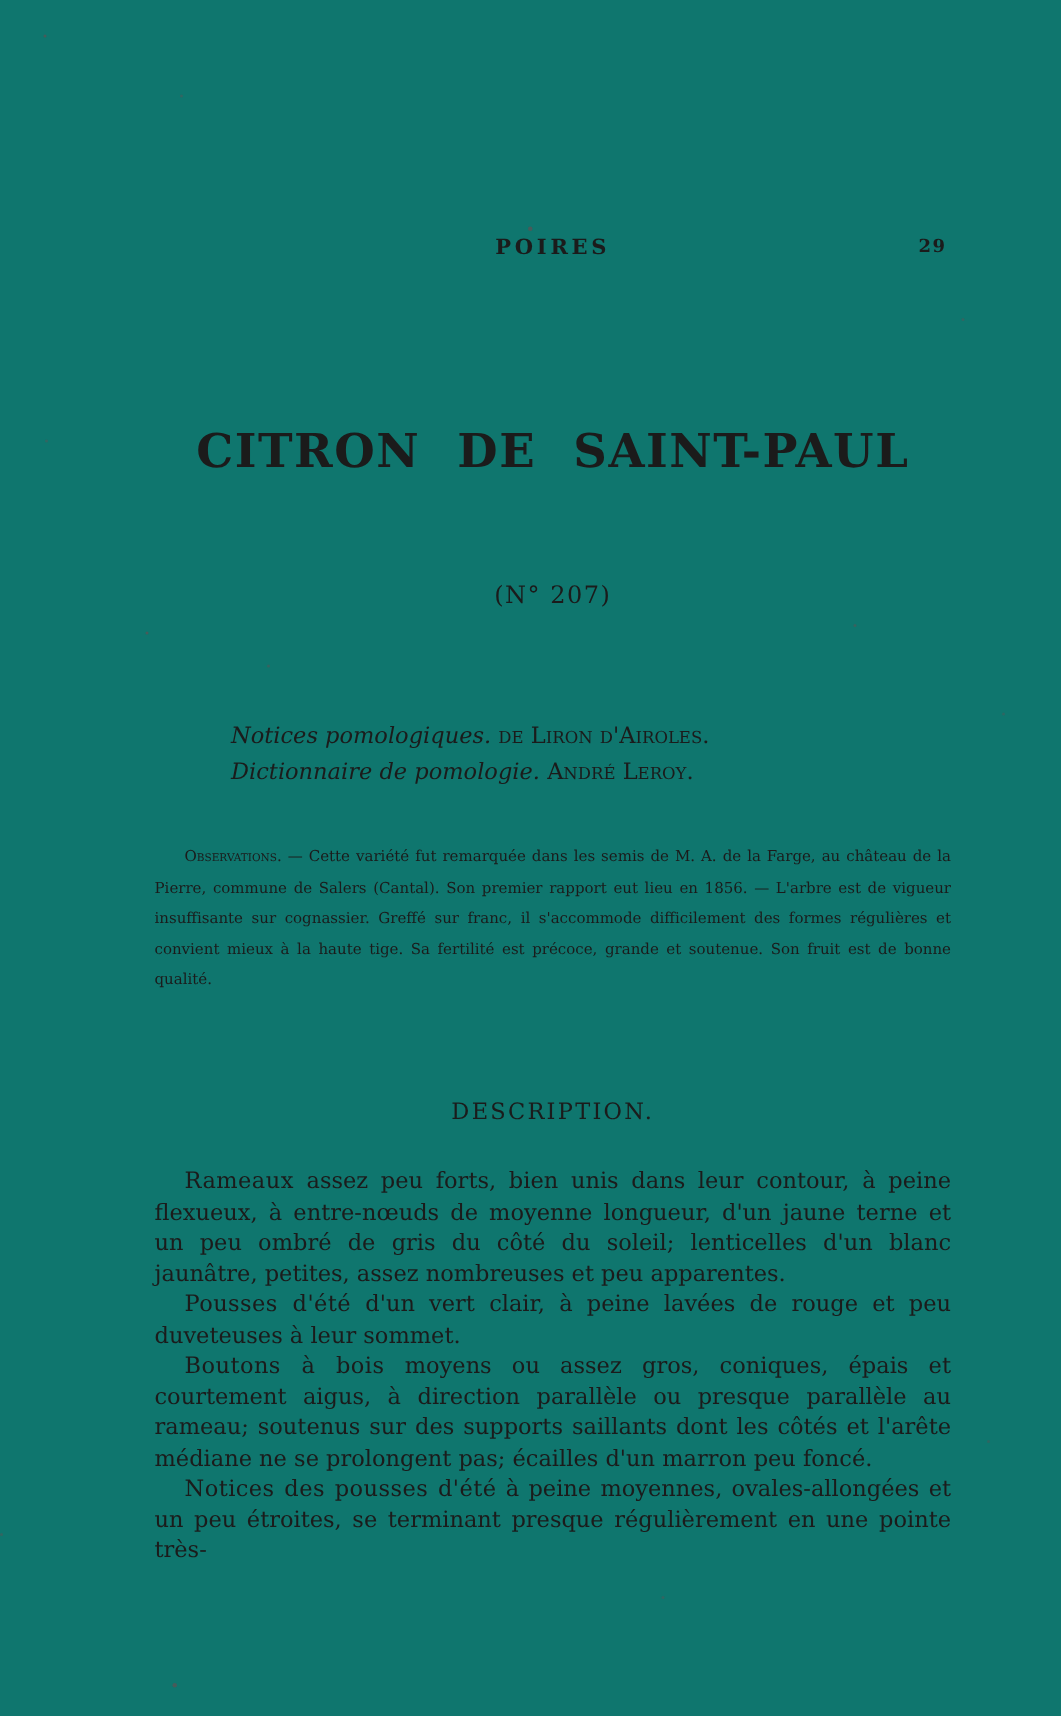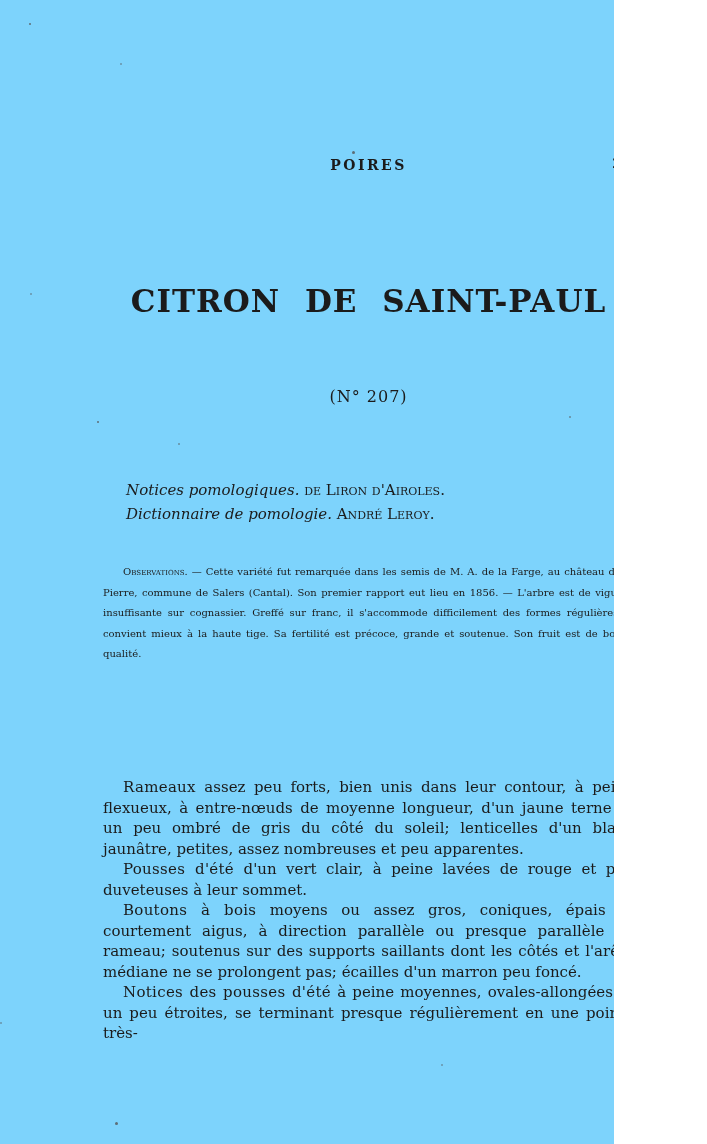--- a/index.html
+++ b/index.html
@@ -2,23 +2,23 @@
 <html><head>
 <meta charset="utf-8">
 <style>
   html, body {
     margin: 0;
     padding: 0;
     background: #ffffff;
   }
   .page {
     position: relative;
-    width: 614px;
+    width: 707px;
     height: 1144px;
-    background: #7dd3fc;
+    background: #0f766e;
     overflow: hidden;
     font-family: "DejaVu Serif", "Liberation Serif", serif;
     color: #1b1b1b;
   }
 
   
   .running-header {
     position: absolute;
     top: 157px;
     left: 103px;
@@ -67,21 +67,21 @@
   }
 
   
   .references {
     position: absolute;
     top: 478px;
     left: 126px;
     font-size: 15px;
     line-height: 24px;
   }
-  .references i { font-style: italic; }
+  .references i { font-style: italic; margin-left: 28px; }
   .sc { font-variant: small-caps; }
 
   
   .observations {
     position: absolute;
     top: 562px;
     left: 103px;
     width: 531px;
     margin: 0;
     font-size: 10px;
@@ -148,20 +148,21 @@
       <span class="sc">de Liron d'Airoles.</span>
     </div>
     <div class="ref-line">
       <i>Dictionnaire de pomologie.</i>
       <span class="sc">André Leroy.</span>
     </div>
   </div>
 
   <p class="observations"><span class="sc">Observations.</span><span> — Cette variété fut remarquée dans les semis de M. A. de la Farge, au château de la Pierre, commune de Salers (Cantal). Son premier rapport eut lieu en 1856. — L'arbre est de vigueur insuffisante sur cognassier. Greffé sur franc, il s'accommode difficilement des formes régulières et convient mieux à la haute tige. Sa fertilité est précoce, grande et soutenue. Son fruit est de bonne qualité.</span></p>
 
+  <h2 class="description-heading">DESCRIPTION.</h2>
 
   <div class="description">
     <p><b>Rameaux</b><span> assez peu forts, bien unis dans leur contour, à peine flexueux, à entre-nœuds de moyenne longueur, d'un jaune terne et un peu ombré de gris du côté du soleil; lenticelles d'un blanc jaunâtre, petites, assez nombreuses et peu apparentes.</span></p>
     <p><b>Pousses d'été</b><span> d'un vert clair, à peine lavées de rouge et peu duveteuses à leur sommet.</span></p>
     <p><b>Boutons à bois</b><span> moyens ou assez gros, coniques, épais et courtement aigus, à direction parallèle ou presque parallèle au rameau; soutenus sur des supports saillants dont les côtés et l'arête médiane ne se prolongent pas; écailles d'un marron peu foncé.</span></p>
     <p><b>Notices des pousses d'été</b><span> à peine moyennes, ovales-allongées et un peu étroites, se terminant presque régulièrement en une pointe très-</span></p>
   </div>
 
   <div class="speckle" style="left:352px;top:151px;width:3px;height:3px;"></div>
   <div class="speckle" style="left:29px;top:23px;width:2px;height:2px;"></div>

